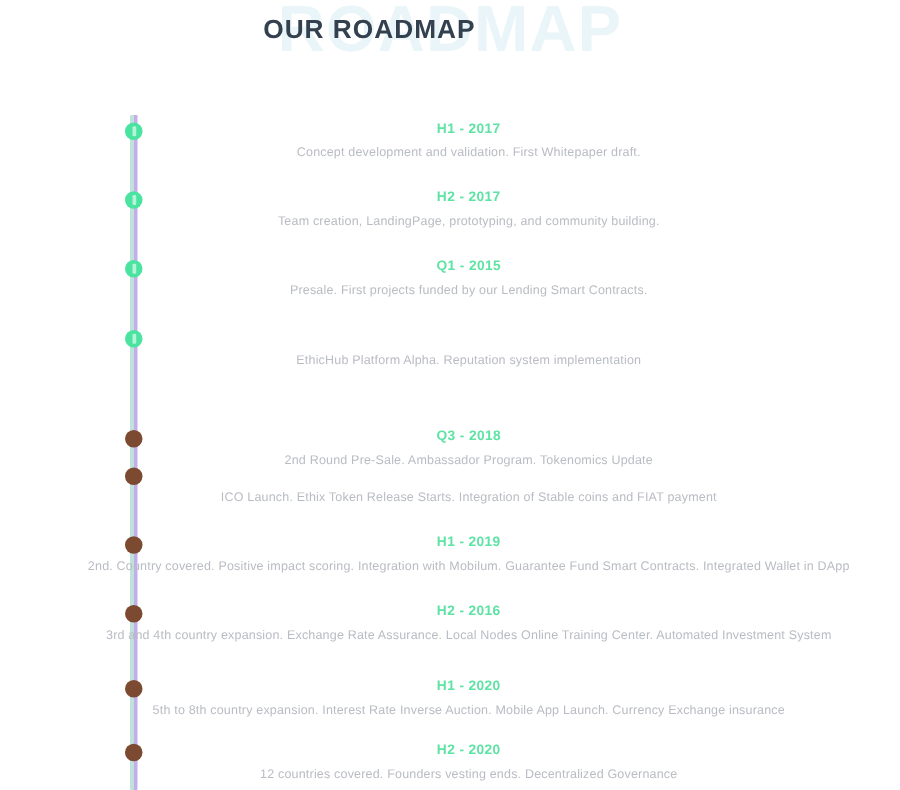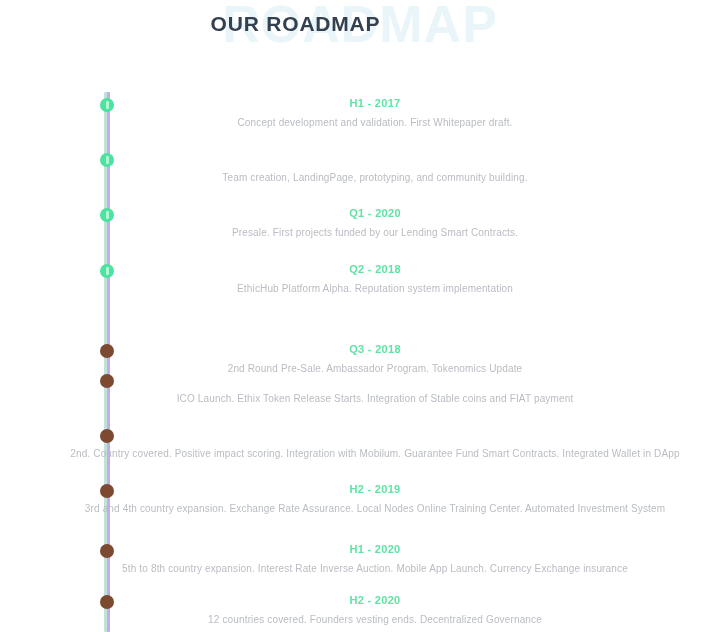--- a/index.html
+++ b/index.html
@@ -138,48 +138,49 @@
 <div class="timeline">
   <div class="timeline-axis"></div>
   <div id="entries-root">
       <div class="entry" style="top: 28px;">
         <div class="marker done"></div>
         <div class="entry-heading">H1 - 2017</div>
         <div class="entry-desc">Concept development and validation. First Whitepaper draft.</div>
       </div>
       <div class="entry" style="top: 83.2px;">
         <div class="marker done"></div>
+        <div class="entry-heading">H2 - 2017</div>
         <div class="entry-desc">Team creation, LandingPage, prototyping, and community building.</div>
       </div>
       <div class="entry" style="top: 138.4px;">
         <div class="marker done"></div>
-        <div class="entry-heading">Q1 - 2020</div>
+        <div class="entry-heading">Q1 - 2015</div>
         <div class="entry-desc">Presale. First projects funded by our Lending Smart Contracts.</div>
       </div>
       <div class="entry" style="top: 193.6px;">
         <div class="marker done"></div>
-        <div class="entry-heading">Q2 - 2018</div>
         <div class="entry-desc">EthicHub Platform Alpha. Reputation system implementation</div>
       </div>
       <div class="entry" style="top: 248.8px; margin-top: 25px;">
         <div class="marker future"></div>
         <div class="entry-heading">Q3 - 2018</div>
         <div class="entry-desc">2nd Round Pre-Sale. Ambassador Program. Tokenomics Update</div>
       </div>
       <div class="entry" style="top: 304px;">
         <div class="marker future"></div>
         <div class="entry-desc">ICO Launch. Ethix Token Release Starts. Integration of Stable coins and FIAT payment</div>
       </div>
       <div class="entry" style="top: 359.2px;">
         <div class="marker future"></div>
+        <div class="entry-heading">H1 - 2019</div>
         <div class="entry-desc">2nd. Country covered. Positive impact scoring. Integration with Mobilum. Guarantee Fund Smart Contracts. Integrated Wallet in DApp</div>
       </div>
       <div class="entry" style="top: 414.4px;">
         <div class="marker future"></div>
-        <div class="entry-heading">H2 - 2019</div>
+        <div class="entry-heading">H2 - 2016</div>
         <div class="entry-desc">3rd and 4th country expansion. Exchange Rate Assurance. Local Nodes Online Training Center. Automated Investment System</div>
       </div>
       <div class="entry" style="top: 474px;">
         <div class="marker future"></div>
         <div class="entry-heading">H1 - 2020</div>
         <div class="entry-desc">5th to 8th country expansion. Interest Rate Inverse Auction. Mobile App Launch. Currency Exchange insurance</div>
       </div>
       <div class="entry" style="top: 524.8px;">
         <div class="marker future"></div>
         <div class="entry-heading">H2 - 2020</div>

